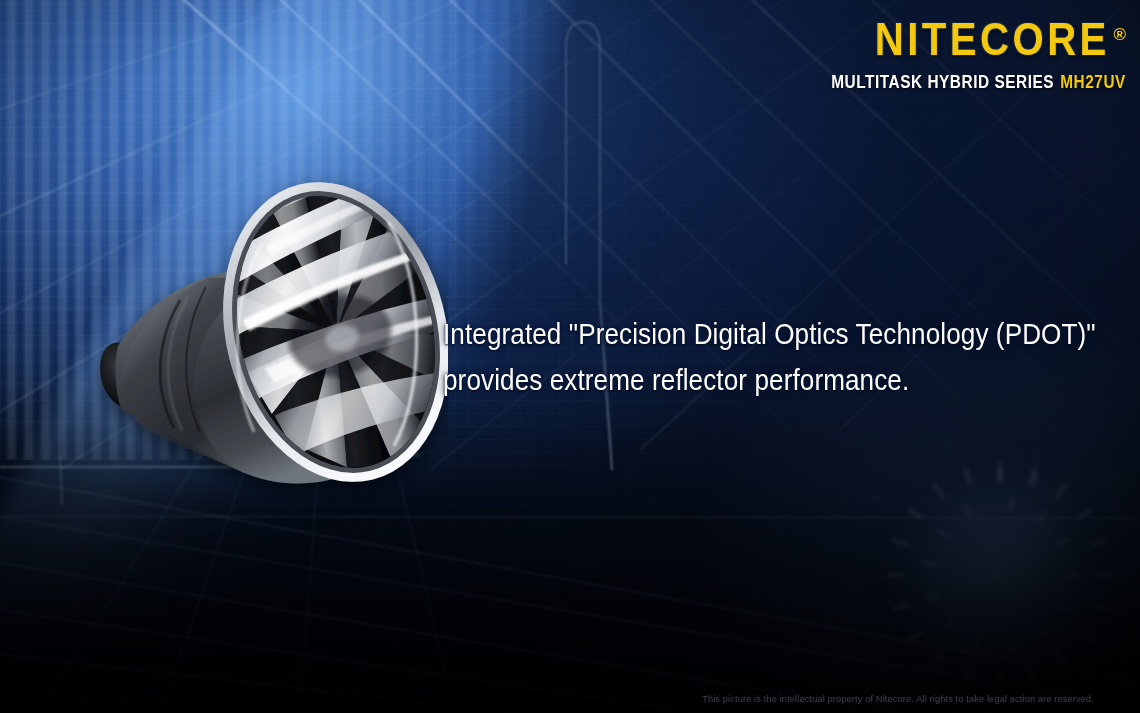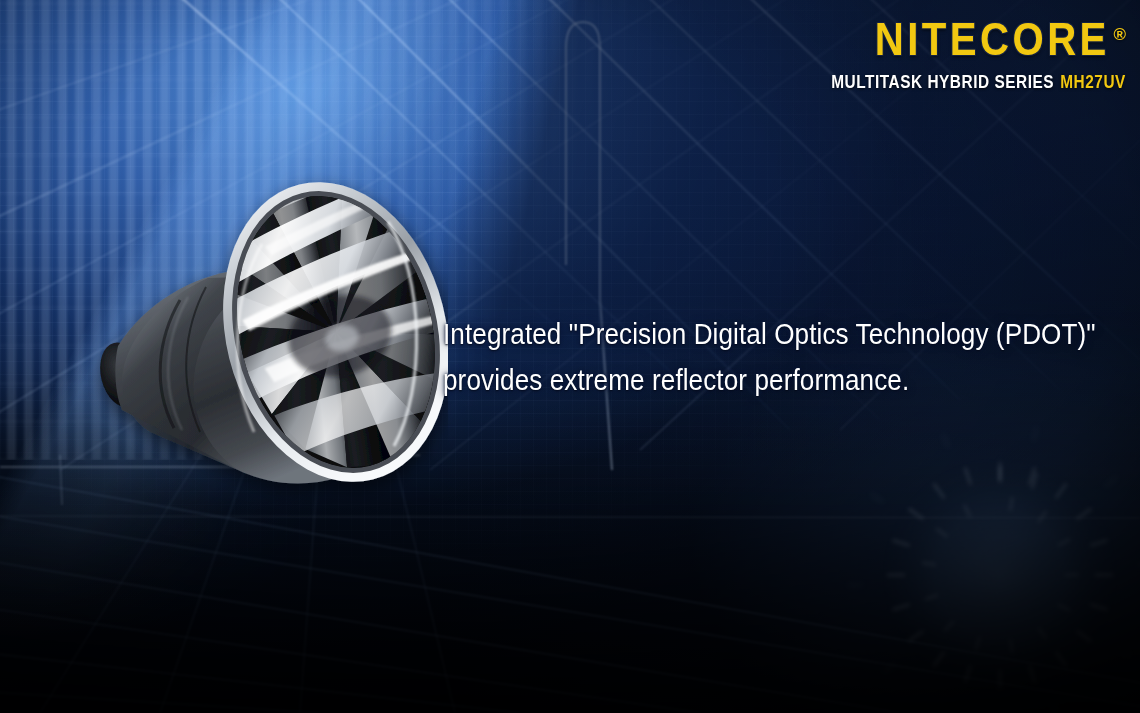--- a/index.html
+++ b/index.html
@@ -498,14 +498,15 @@
     <div id="series-row">
       <span id="series-text">MULTITASK HYBRID SERIES</span><span id="model-text">MH27UV</span>
     </div>
   </div>
 
   <div id="headline">
     <span class="ln">Integrated "Precision Digital Optics Technology (PDOT)"</span>
     <span class="ln">provides extreme reflector performance.</span>
   </div>
 
+  <div id="footer-note">This picture is the intellectual property of Nitecore. All rights to take legal action are reserved.</div>
 
 </div>
 
 </body></html>

